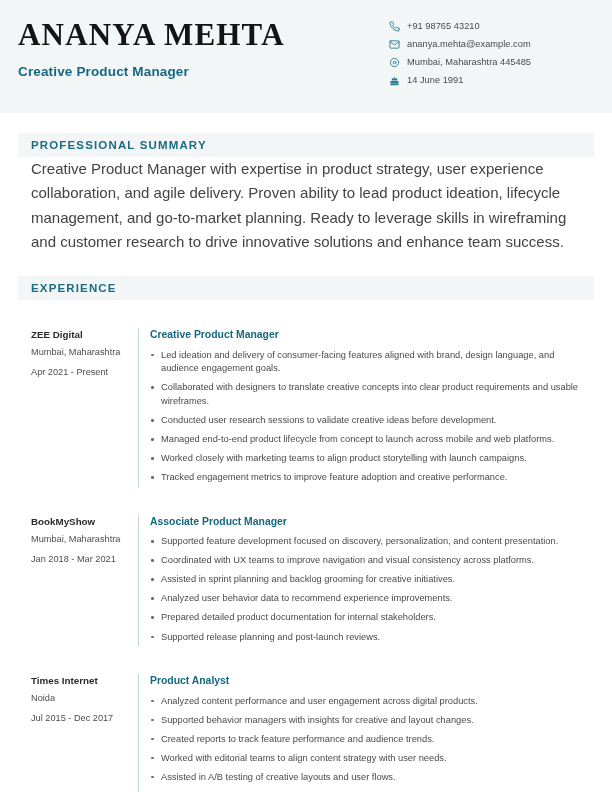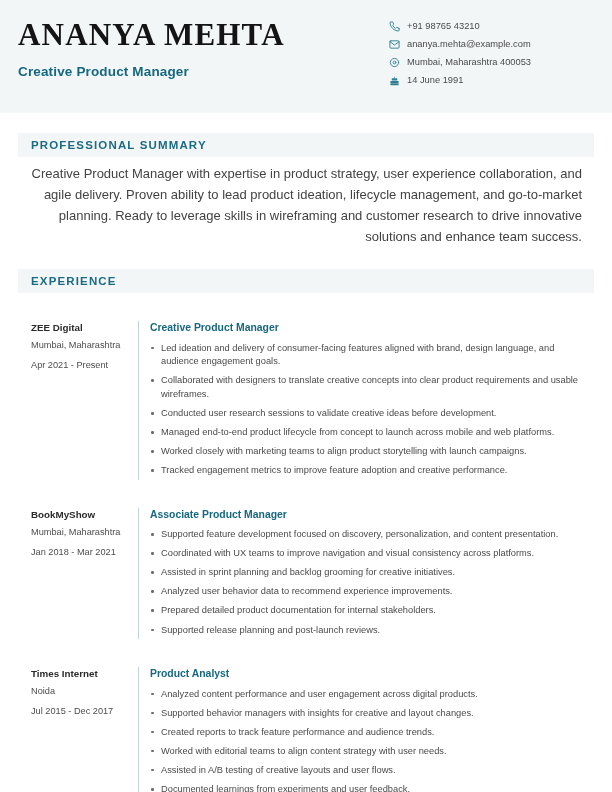--- a/index.html
+++ b/index.html
@@ -93,26 +93,26 @@
 
   .section-title {
     font-family: Liberation Sans, sans-serif;
     font-size: 11.5px;
     font-weight: 700;
     letter-spacing: 1.15px;
     color: #1b6b85;
   }
 
   .summary-text {
-    margin-top: 6px;
+    margin-top: 0;
     padding: 0 12px 0 13px;
-    font-size: 13px;
+    font-size: 15px;
     line-height: 1.62;
     color: #434343;
-    text-align: right;
+    text-align: left;
   }
 
   
   .entry {
     display: flex;
     margin-top: 28px;
     padding-left: 13px;
   }
   .entry + .entry { margin-top: 28px; }
 
@@ -212,21 +212,21 @@
       <span>ananya.mehta@example.com</span>
     </div>
 
     <div class="contact-row">
       <span class="contact-icon">
         <svg viewBox="0 0 24 24" fill="none" stroke="currentColor" stroke-width="2" stroke-linecap="round" stroke-linejoin="round">
           <circle cx="12" cy="12" r="9"></circle>
           <circle cx="12" cy="12" r="3"></circle>
         </svg>
       </span>
-      <span>Mumbai, Maharashtra 400053</span>
+      <span>Mumbai, Maharashtra 445485</span>
     </div>
 
     <div class="contact-row">
       <span class="contact-icon">
         <svg viewBox="0 0 24 24" fill="currentColor">
           <rect x="11" y="1" width="2" height="3" rx="1"></rect>
           <rect x="6" y="5" width="12" height="5" rx="1"></rect>
           <rect x="3" y="11" width="18" height="4" rx="1"></rect>
           <rect x="3" y="16" width="18" height="4" rx="1"></rect>
         </svg>

